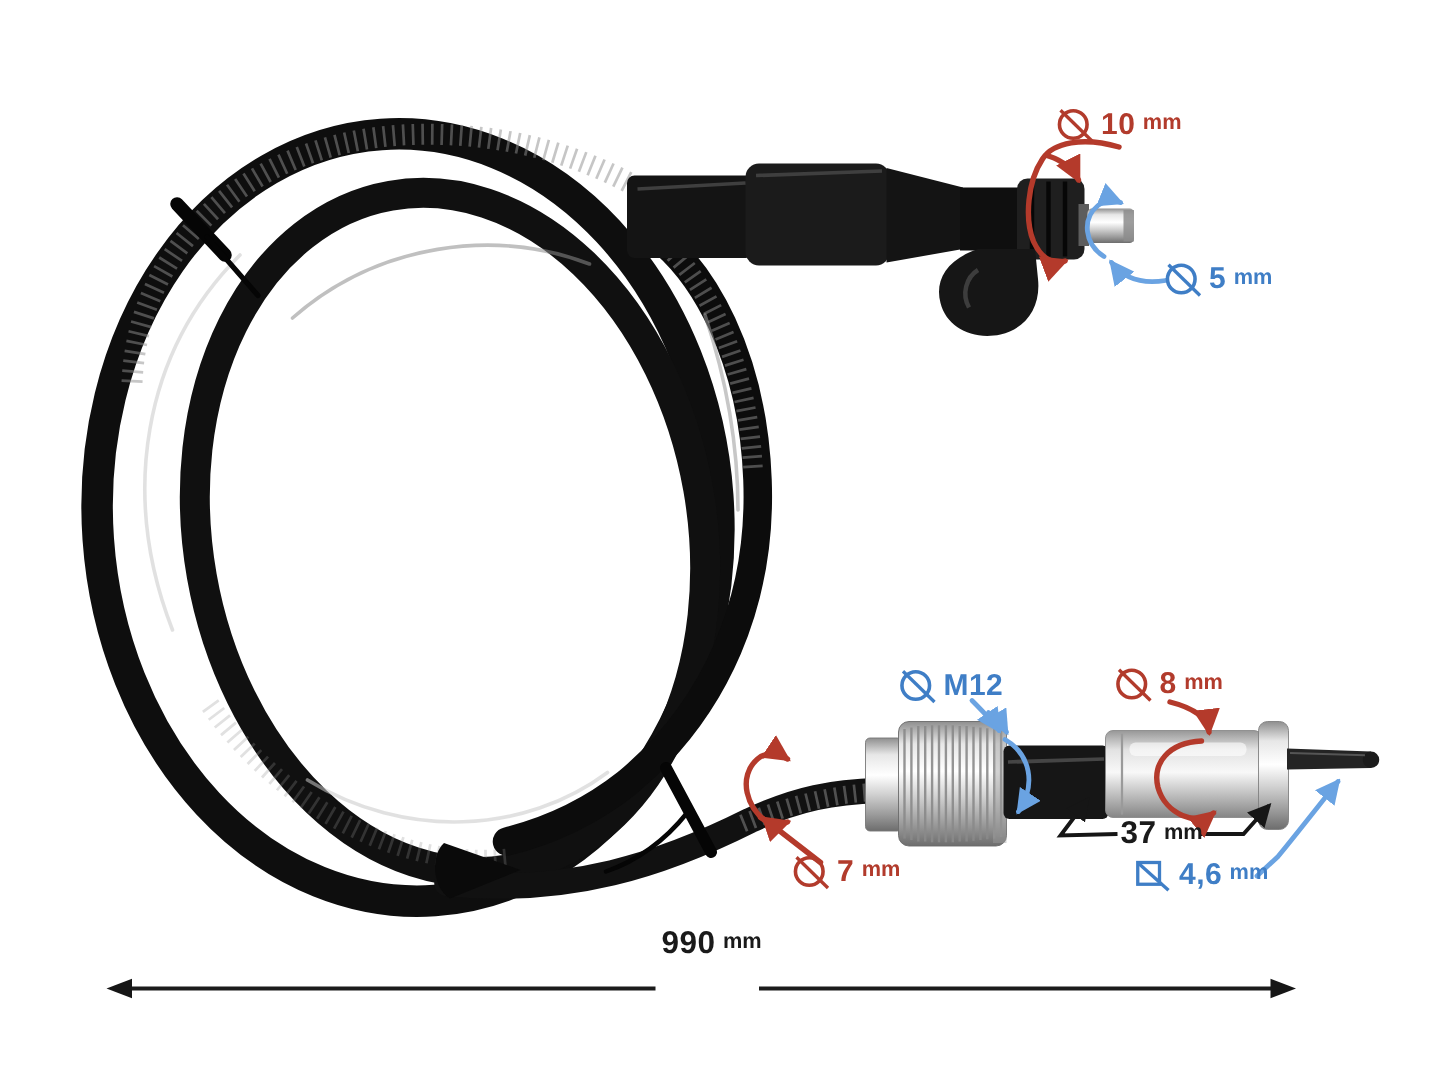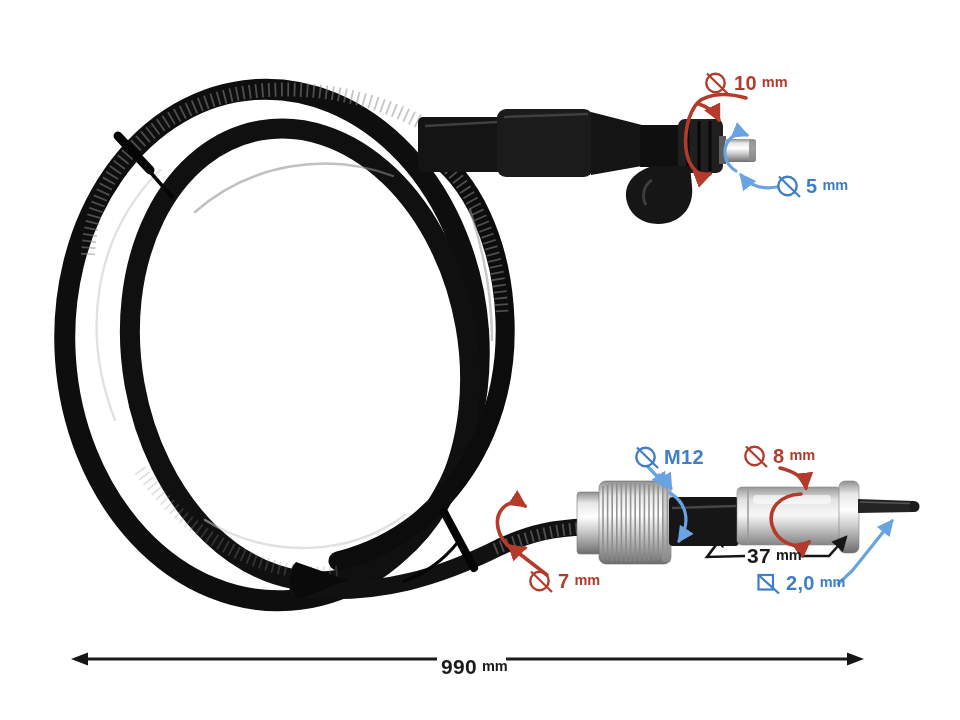--- a/index.html
+++ b/index.html
@@ -153,21 +153,21 @@
 
   <div class="lbl blue" style="left:775px;top:172px">
     <svg class="sym" width="27" height="27" viewBox="0 0 27 27">
       <circle cx="12.5" cy="14" r="9.2" fill="none" stroke="currentColor" stroke-width="2.4"></circle>
       <line x1="4" y1="4.5" x2="25" y2="25" stroke="currentColor" stroke-width="2.2"></line>
     </svg>
     <span class="num">5</span>
     <span class="unit">mm</span>
   </div>
 
-  <div class="lbl blue" style="left:633px;top:443px">
+  <div class="lbl blue" style="left:598px;top:443px">
     <svg class="sym" width="27" height="27" viewBox="0 0 27 27">
       <circle cx="12.5" cy="14" r="9.2" fill="none" stroke="currentColor" stroke-width="2.4"></circle>
       <line x1="4" y1="4.5" x2="25" y2="25" stroke="currentColor" stroke-width="2.2"></line>
     </svg>
     <span class="num">M12</span>
     <span class="unit"></span>
   </div>
 
   <div class="lbl red" style="left:742px;top:442px">
     <svg class="sym" width="27" height="27" viewBox="0 0 27 27">
@@ -190,22 +190,22 @@
     </svg>
     <span class="num">7</span>
     <span class="unit">mm</span>
   </div>
 
   <div class="lbl blue" style="left:755px;top:569px">
     <svg class="sym" width="27" height="27" viewBox="0 0 27 27">
       <rect x="3.5" y="6" width="14.5" height="14.5" fill="none" stroke="currentColor" stroke-width="2.2"></rect>
       <line x1="4.5" y1="7" x2="24" y2="24.5" stroke="currentColor" stroke-width="2.2"></line>
     </svg>
-    <span class="num">2,0</span>
-    <span class="unit">mm</span>
-  </div>
-
-  <div class="lbl blk big" style="left:441px;top:656px">
+    <span class="num">4,6</span>
+    <span class="unit">mm</span>
+  </div>
+
+  <div class="lbl blk big" style="left:441px;top:618px">
     <span class="num">990</span>
     <span class="unit">mm</span>
   </div>
 
 </div>
 
 </body></html>

